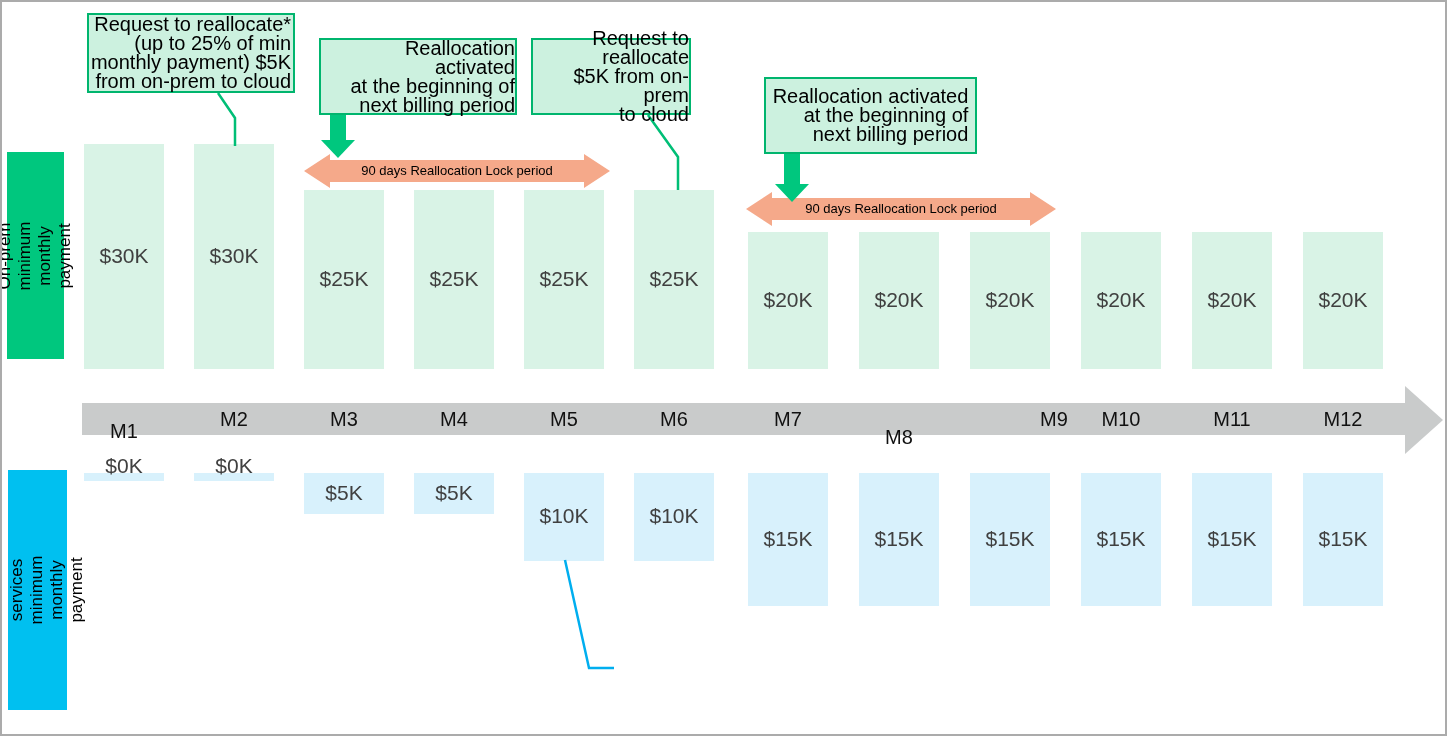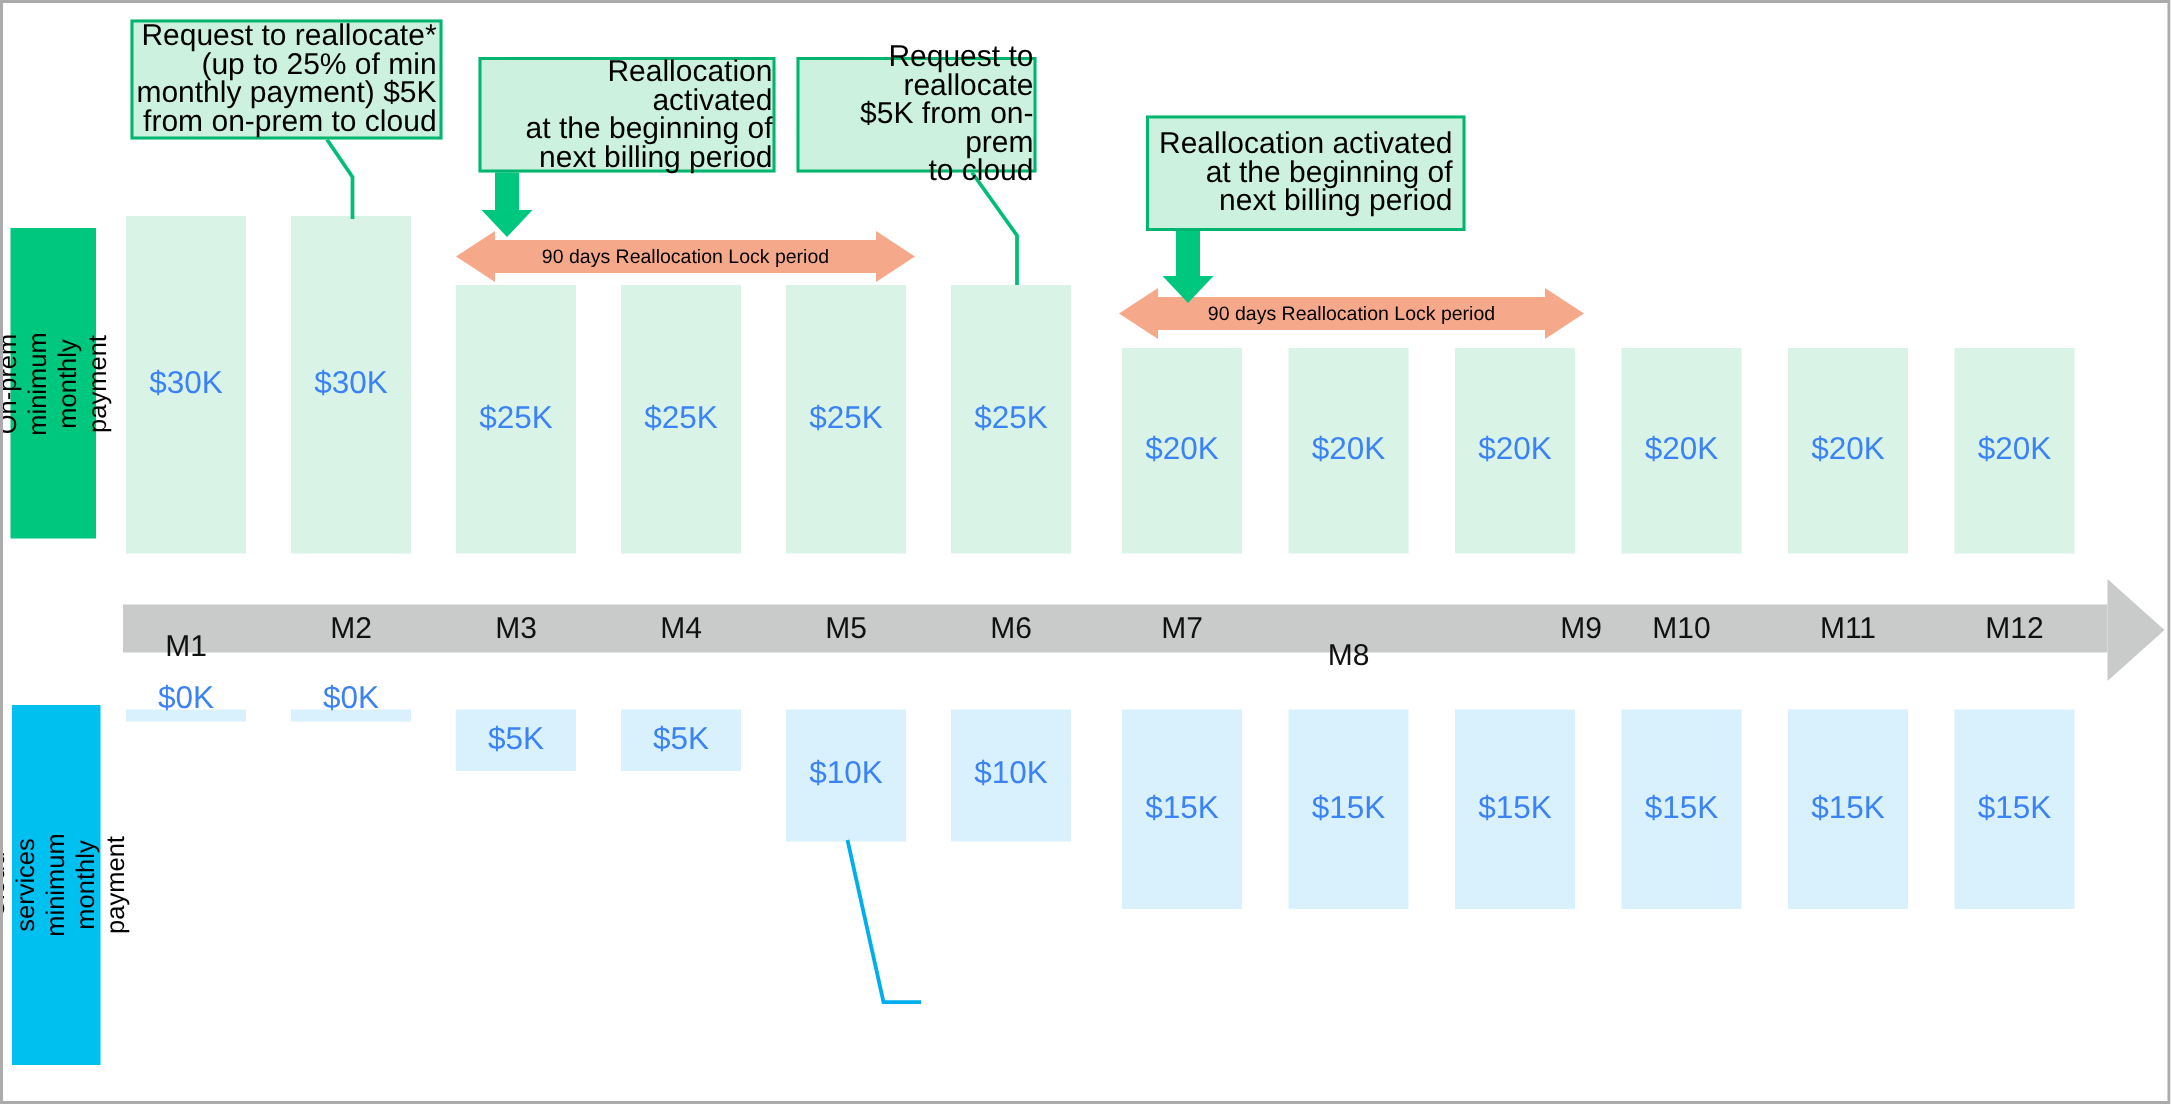--- a/index.html
+++ b/index.html
@@ -18,21 +18,21 @@
   
   .side-label{position:absolute; display:flex; align-items:center; justify-content:center; z-index:2;}
   .side-label span{transform:rotate(-90deg); white-space:pre-line; text-align:center;
     font-size:17px; line-height:20px; color:#000;}
   .side-label.onprem{left:5px; top:150px; width:57px; height:207px; background:var(--green-accent);}
   .side-label.cloud{left:6px; top:468px; width:59px; height:240px; background:var(--cyan-accent);}
   
   .bar{position:absolute; width:80px; z-index:1;}
   .bar.onprem{background:var(--mint-bar);}
   .bar.cloud{background:var(--blue-bar);}
-  .bar-label{position:absolute; width:80px; text-align:center; font-size:21px; color:#3b82f6; z-index:2;}
+  .bar-label{position:absolute; width:80px; text-align:center; font-size:21px; color:#404040; z-index:2;}
   
   .tl-band{position:absolute; left:80px; top:401px; width:1323px; height:32px; background:var(--gray); z-index:0;}
   .tl-head{position:absolute; left:1403px; top:384px; width:0; height:0;
     border-top:34px solid transparent; border-bottom:34px solid transparent;
     border-left:38px solid var(--gray); z-index:0;}
   .m-label{position:absolute; width:110px; height:28px; top:403px; text-align:center;
     line-height:28px; font-size:20px; color:#111; z-index:1;}
   
   .callout{position:absolute; box-sizing:border-box; display:flex; align-items:center; justify-content:center;
     text-align:right; white-space:pre-line; font-size:20px; line-height:19px; z-index:6; background:var(--mint-callout);

